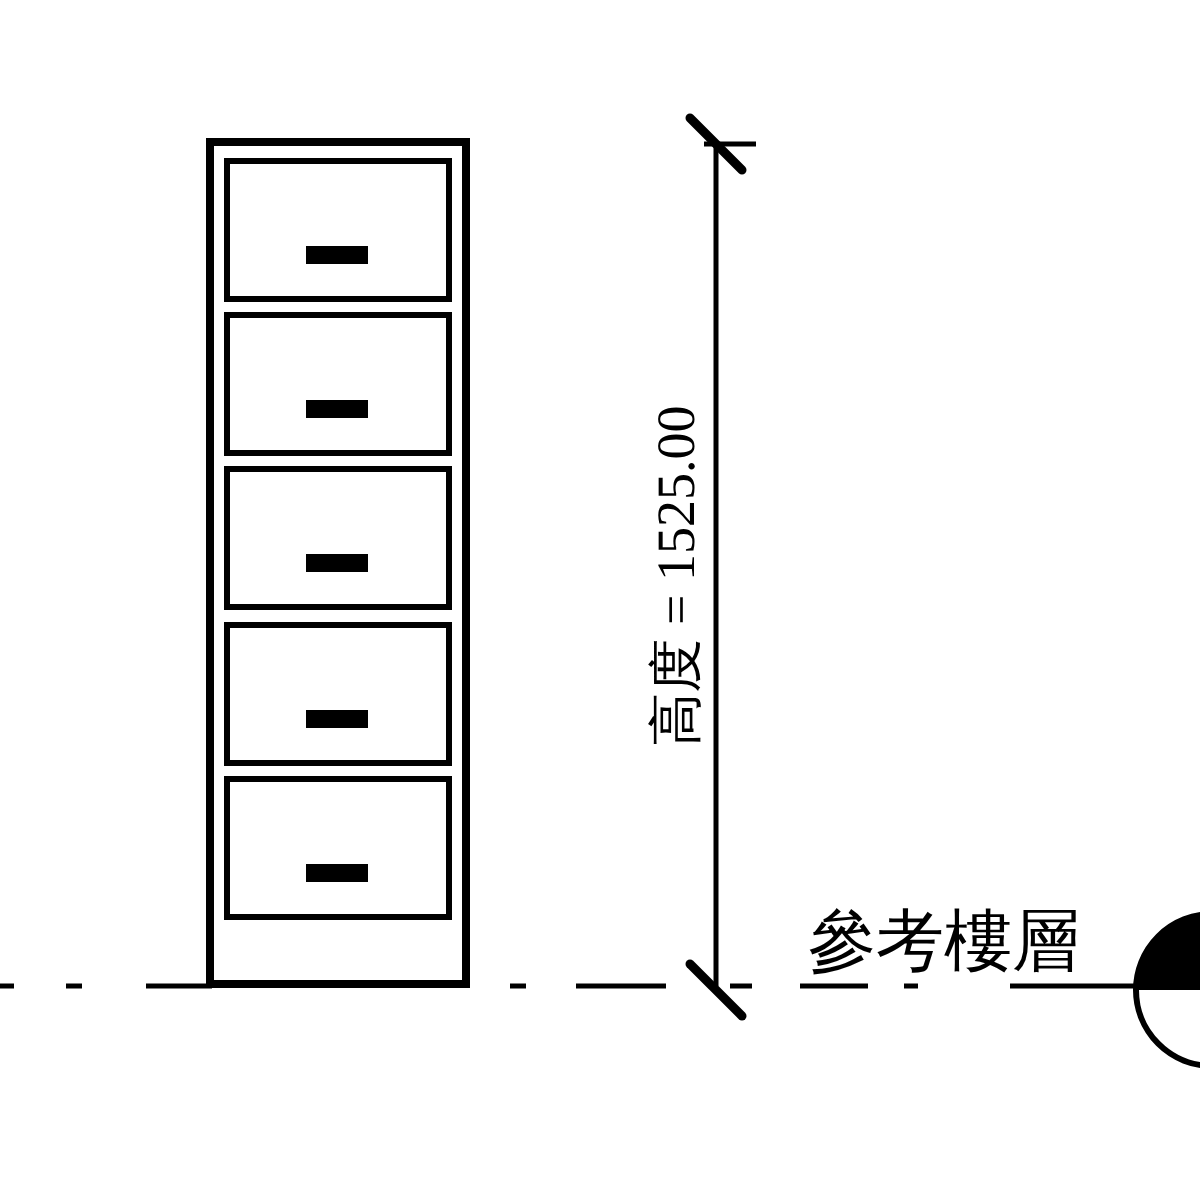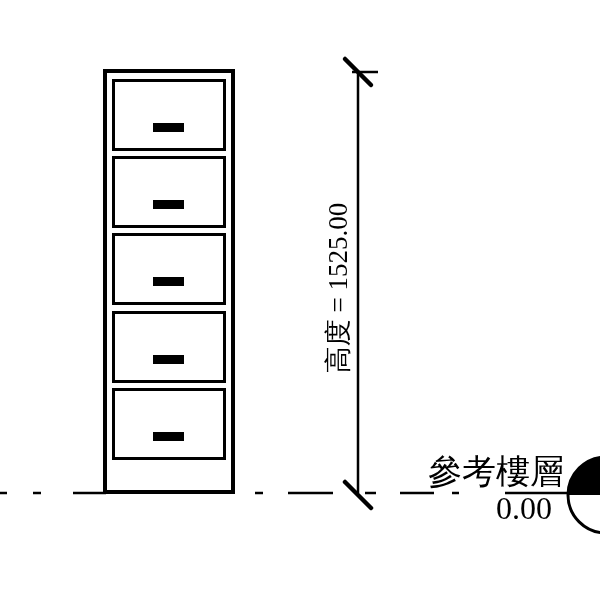--- a/index.html
+++ b/index.html
@@ -55,21 +55,21 @@
     left: 238px; top: 273px;
     width: 200px; height: 30px;
     line-height: 30px;
     font-size: 27px;
     text-align: center;
     white-space: nowrap;
     transform: rotate(-90deg);
   }
   .ref-label {
     position: absolute;
-    left: 428px; top: 452px;
+    left: 404px; top: 452px;
     width: 140px; height: 40px;
     line-height: 40px;
     font-size: 34px;
     white-space: nowrap;
   }
   .elev-value {
     position: absolute;
     left: 464px; top: 492px;
     width: 88px; height: 32px;
     line-height: 32px;
@@ -116,15 +116,14 @@
     </div>
     <div class="drawer drawer-5">
       <div class="handle"></div>
     </div>
   </div>
 
   <div class="dim-text">高度 = 1525.00</div>
 
   <div class="ref-label">參考樓層</div>
 
-  <div class="elev-value">0.00</div>
 
 </div>
 
 </body></html>

